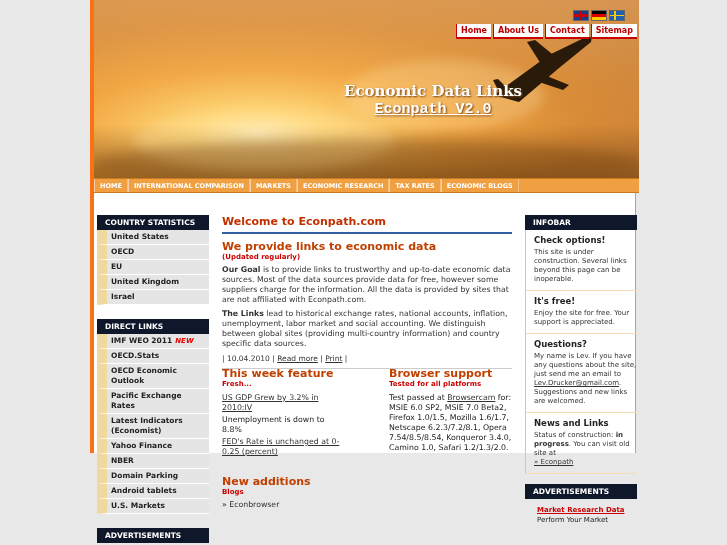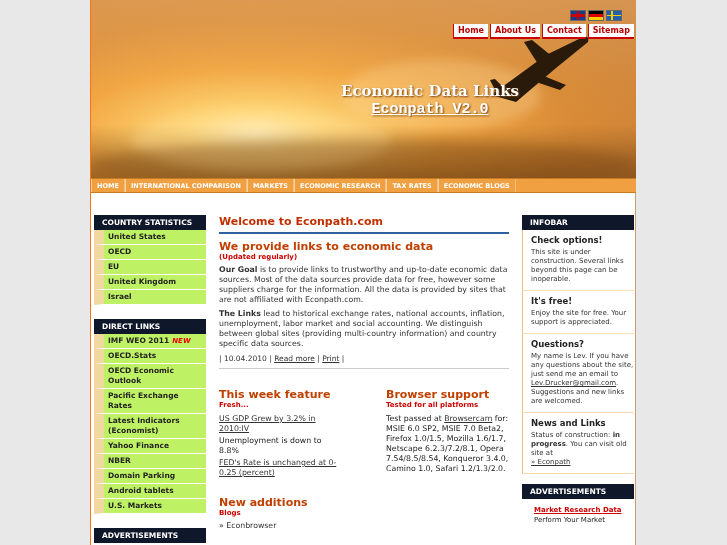--- a/index.html
+++ b/index.html
@@ -1,50 +1,50 @@
 <!DOCTYPE html>
 <html><head>
 <meta charset="utf-8">
 <style>
   * { box-sizing: border-box; margin: 0; padding: 0; }
   html, body { width: 727px; height: 545px; overflow: hidden; }
   body { background: #e8e8e8; font-family: "DejaVu Sans", sans-serif; font-size: 8px; color: #222; position: relative; }
-  .page { position: absolute; left: 90px; top: 0; width: 546px; height: 545px; background: #fff; border-left: 1px solid #f97316; border-right: 1px solid #c8a070; }
+  .page { position: absolute; left: 90px; top: 0; width: 546px; height: 453px; background: #fff; border-left: 4px solid #f97316; border-right: 1px solid #c8a070; }
   .header { position: absolute; left: 0; top: 0; width: 545px; height: 178px; overflow: hidden;
     background: radial-gradient(ellipse at 30% 75%, #fff6c8 0%, #ffd878 12%, #f2a642 35%, #d88a36 60%, #c07a3c 100%); }
   .header .sky { position: absolute; inset: 0; background: linear-gradient(180deg, rgba(230,170,100,0.55) 0%, rgba(240,180,90,0.1) 45%, rgba(120,70,20,0.0) 70%, rgba(90,50,10,0.55) 100%); }
   .cloud { position: absolute; border-radius: 50%; background: rgba(255,220,150,0.35); filter: blur(6px); }
   .plane { position: absolute; left: 395px; top: 30px; }
   .flags { position: absolute; right: 14px; top: 10px; display: flex; gap: 2px; }
   .flag { width: 16px; height: 11px; border: 1px solid #666; }
   .flag-uk { background: linear-gradient(90deg, transparent 42%, #c00 42%, #c00 58%, transparent 58%), linear-gradient(0deg, transparent 38%, #c00 38%, #c00 62%, transparent 62%), #1a3a8a; }
   .flag-de { background: linear-gradient(180deg, #000 0 33%, #d00 33% 66%, #fc0 66% 100%); }
   .flag-se { background: linear-gradient(90deg, transparent 30%, #fc0 30%, #fc0 45%, transparent 45%), linear-gradient(0deg, transparent 40%, #fc0 40%, #fc0 60%, transparent 60%), #2060b0; }
   .topnav { position: absolute; right: 2px; top: 24px; display: flex; }
   .topnav a { display: block; background: #fff; color: #b00; font-weight: bold; font-size: 8px; padding: 2px 4px; border-left: 1px solid #c00; border-bottom: 2px solid #c00; text-decoration: none; margin-left: 2px; }
   .title-block { position: absolute; left: 250px; top: 82px; text-align: center; color: #fff; }
   .title-block .t1 { font-family: "DejaVu Serif", serif; font-size: 15px; font-weight: bold; text-shadow: 1px 1px 2px #7a4410; }
   .title-block .t2 { font-family: Liberation Mono, monospace; font-size: 15px; font-weight: bold; text-decoration: underline; text-shadow: 1px 1px 2px #7a4410; margin-top: 1px; }
   .mainnav { position: absolute; left: 0; top: 178px; width: 545px; height: 15px; background: #f0a040; border-top: 1px solid #c87a20; border-bottom: 1px solid #c87a20; display: flex; }
   .mainnav a { color: #fff; font-size: 6.5px; font-weight: bold; padding: 3px 5px 0 5px; text-decoration: none; border-right: 1px solid #fff5; border-left: 1px solid #fff8; height: 100%; white-space: nowrap; }
   .left { position: absolute; left: 3px; top: 215px; width: 112px; }
   .box-head { background: #0f172a; color: #fff; font-weight: bold; font-size: 7.5px; padding: 3px 0 3px 8px; }
-  .left-item { background: #bef264; border-bottom: 1px solid #fff; border-left: 10px solid #f0d9a0; padding: 2px 12px 2px 4px; font-size: 7.5px; font-weight: bold; color: #222; line-height: 10px; }
+  .left-item { background: #e5e5e5; border-bottom: 1px solid #fff; border-left: 10px solid #f0d9a0; padding: 2px 12px 2px 4px; font-size: 7.5px; font-weight: bold; color: #222; line-height: 10px; }
   .left-item .new { color: #e00; font-style: italic; font-size: 7px; margin-left: 3px; }
   .ad-left { font-size: 7.5px; padding: 6px 0 0 9px; line-height: 11px; }
   .ad-left a { color: #c00; font-weight: bold; text-decoration: underline; font-size: 7.5px; }
   .center { position: absolute; left: 128px; top: 215px; width: 290px; }
   .welcome { color: #c03000; font-weight: bold; font-size: 11px; padding-bottom: 4px; border-bottom: 2px solid #3060a0; }
   .h2 { color: #c04000; font-weight: bold; font-size: 11px; margin-top: 6px; }
   .sub { color: #c00; font-weight: bold; font-size: 7px; margin-bottom: 4px; }
   .p { font-size: 7.8px; line-height: 10px; color: #333; }
   .p b { color: #333; }
   .meta { font-size: 7.5px; color: #333; margin-top: 5px; padding-bottom: 5px; border-bottom: 1px solid #ccc; }
   .meta a { color: #333; text-decoration: underline; }
-  .cols { display: flex; margin-top: 21px; gap: 44px; }
+  .cols { display: flex; margin-top: 0; gap: 44px; }
   .col { width: 158px; font-size: 7.8px; line-height: 10px; }
   .col a { color: #333; text-decoration: underline; }
   .col .h2 { margin-top: 0; }
   .right { position: absolute; left: 431px; top: 215px; width: 112px; }
   .right .section { border-left: 1px solid #f0c080; padding: 5px 0 6px 8px; border-bottom: 1px solid #f6dcb0; }
   .right .section .h { font-weight: bold; font-size: 8.5px; color: #222; margin-bottom: 3px; }
   .right .section .b { font-size: 7px; line-height: 9px; color: #333; }
   .right .section .b a { color: #333; text-decoration: underline; }
   .ad-right { font-size: 7px; padding: 6px 0 0 12px; line-height: 10px; }
   .ad-right a { color: #c00; font-weight: bold; text-decoration: underline; font-size: 7px; }

